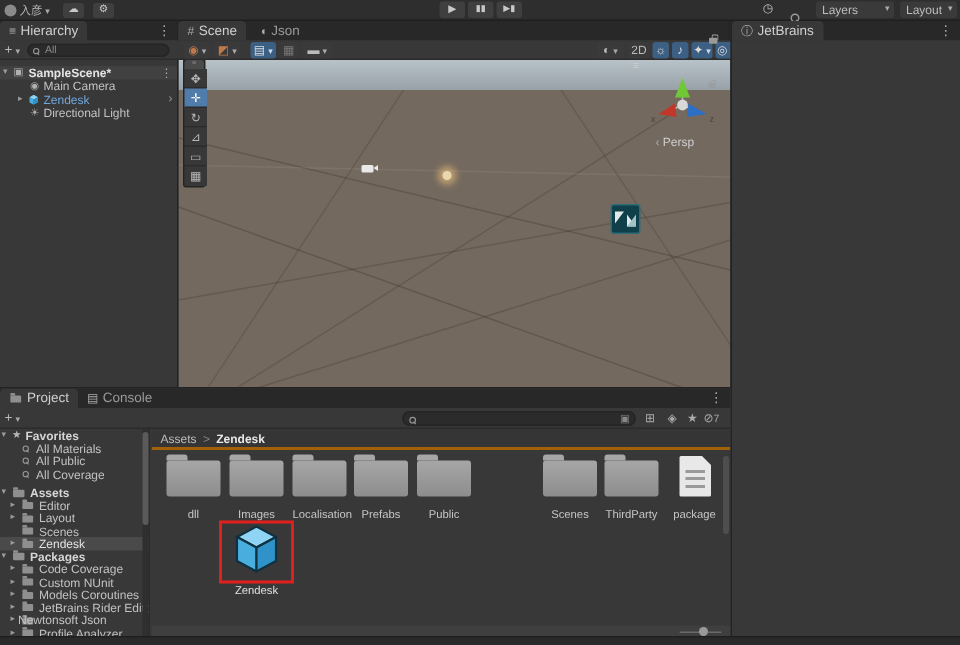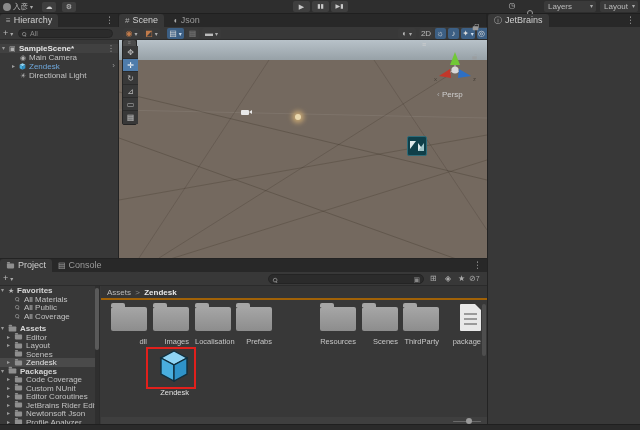--- a/index.html
+++ b/index.html
@@ -25,21 +25,21 @@
   .lock::after{content:'';position:absolute;left:0;top:3px;width:7px;height:5px;background:#9a9a9a;border-radius:1px}
   .fold{display:inline-block;width:9px;height:6px;background:#8f8f8f;border-radius:1px;position:relative;vertical-align:middle}
   .fold::before{content:'';position:absolute;top:-2px;left:0;width:4px;height:2px;background:#8f8f8f;border-radius:1px 1px 0 0}
   .fold-lg{display:inline-block;width:36px;height:24px;background:linear-gradient(#a6a6a6,#8d8d8d);border-radius:2px;position:relative;margin-top:4px}
   .fold-lg::before{content:'';position:absolute;top:-4px;left:0;width:14px;height:4px;background:#a6a6a6;border-radius:2px 2px 0 0}
   .doc-lg{display:inline-block;width:21px;height:27px;background:#e8e8e8;border-radius:1px;position:relative;margin-top:1px}
   .doc-lg::before{content:'';position:absolute;top:0;right:0;border-style:solid;border-width:0 6px 6px 0;border-color:#383838 #383838 transparent transparent}
   .doc-lg::after{content:'';position:absolute;left:4px;right:4px;top:9px;height:13px;background:repeating-linear-gradient(#9a9a9a 0 2px,transparent 2px 5px)}
   .trow{position:absolute;left:0;right:0;height:9px;line-height:9px;font-size:8px;white-space:nowrap;color:#c2c2c2}
   .arr{position:absolute;font-size:6px;color:#9a9a9a;top:0}
-  .gi{position:absolute;width:36px;text-align:right}
+  .gi{position:absolute;width:36px;text-align:center}
   .gl{display:block;margin-top:2px;font-size:7.5px;color:#c6c6c6;white-space:nowrap}
   .toolbtn{width:15px;height:13px;background:#383838;border-bottom:1px solid #2b2b2b;color:#b8b8b8;font-size:8px;line-height:13px;text-align:center}
   .toolbtn.on{background:#4f7cab;color:#fff}
 </style>
 </head>
 <body>
 
 <div class="panel" style="left:0;top:0;width:640px;height:14px;background:#2e2e2e;border-bottom:1px solid #1f1f1f">
   <div class="abs" style="left:3px;top:2px;height:10px;line-height:10px;font-size:7.5px;color:#bbb">
     <span style="display:inline-block;width:8px;height:8px;border-radius:50%;background:#8a8a8a;vertical-align:middle"></span>
@@ -255,31 +255,31 @@
         <span style="position:absolute;left:26px">Code Coverage</span>
       </div>
     <div class="trow" style="top:97.5px">
         <span class="arr" style="left:7px">▸</span>
         <span class="fold" style="position:absolute;left:14px;top:1.5px;transform:scale(.8)"></span>
         <span style="position:absolute;left:26px">Custom NUnit</span>
       </div>
     <div class="trow" style="top:106px">
         <span class="arr" style="left:7px">▸</span>
         <span class="fold" style="position:absolute;left:14px;top:1.5px;transform:scale(.8)"></span>
-        <span style="position:absolute;left:26px">Editor Coroutines</span>
+        <span style="position:absolute;left:26px">Models Coroutines</span>
       </div>
     <div class="trow" style="top:114.5px">
         <span class="arr" style="left:7px">▸</span>
         <span class="fold" style="position:absolute;left:14px;top:1.5px;transform:scale(.8)"></span>
         <span style="position:absolute;left:26px">JetBrains Rider Editor</span>
       </div>
     <div class="trow" style="top:123px">
         <span class="arr" style="left:7px">▸</span>
         <span class="fold" style="position:absolute;left:14px;top:1.5px;transform:scale(.8)"></span>
-        <span style="position:absolute;left:26px">Newtonsoft Json</span>
+        <span style="position:absolute;left:12px">Newtonsoft Json</span>
       </div>
     <div class="trow" style="top:131.5px">
         <span class="arr" style="left:7px">▸</span>
         <span class="fold" style="position:absolute;left:14px;top:1.5px;transform:scale(.8)"></span>
         <span style="position:absolute;left:26px">Profile Analyzer</span>
       </div>
 
   </div>
   <div class="abs" style="left:95px;top:27px;width:4px;height:139px;background:#2f2f2f">
       <div style="position:absolute;left:0;top:2px;width:4px;height:62px;background:#5a5a5a;border-radius:2px"></div>
@@ -289,21 +289,21 @@
     <div class="abs" style="left:0;top:0;width:386px;height:14px;background:#353535;border-bottom:2px solid #a16207;font-size:8px;line-height:14px">
       <span style="margin-left:6px;color:#bbb">Assets</span>
       <span style="color:#888;margin:0 2px">&gt;</span>
       <span style="color:#e8e8e8;font-weight:bold">Zendesk</span>
     </div>
 
     <div class="gi" style="left:10px;top:17px"><span class="fold-lg"></span><span class="gl">dll</span></div>
     <div class="gi" style="left:94px;top:17px"><span class="fold-lg"></span><span class="gl">Localisation</span></div>
     <div class="gi" style="left:52px;top:17px"><span class="fold-lg"></span><span class="gl">Images</span></div>
     <div class="gi" style="left:135px;top:17px"><span class="fold-lg"></span><span class="gl">Prefabs</span></div>
-    <div class="gi" style="left:219px;top:17px"><span class="fold-lg"></span><span class="gl">Resources</span></div>
+    <div class="gi" style="left:177px;top:17px"><span class="fold-lg"></span><span class="gl">Public</span></div>
     <div class="gi" style="left:261px;top:17px"><span class="fold-lg"></span><span class="gl">Scenes</span></div>
     <div class="gi" style="left:302px;top:17px"><span class="fold-lg"></span><span class="gl">ThirdParty</span></div>
     <div class="gi" style="left:344px;top:17px"><span class="doc-lg"></span><span class="gl">package</span></div>
 
     <div class="gi" style="left:52px;top:64px">
       <svg width="30" height="32" viewBox="0 0 30 32">
         <polygon points="15,1 28,8 15,15 2,8" fill="#8fd4f4" stroke="#10303f" stroke-width="1.4"></polygon>
         <polygon points="2,8 15,15 15,31 2,24" fill="#49aede" stroke="#10303f" stroke-width="1.4"></polygon>
         <polygon points="28,8 15,15 15,31 28,24" fill="#2f93c9" stroke="#10303f" stroke-width="1.4"></polygon>
       </svg>

